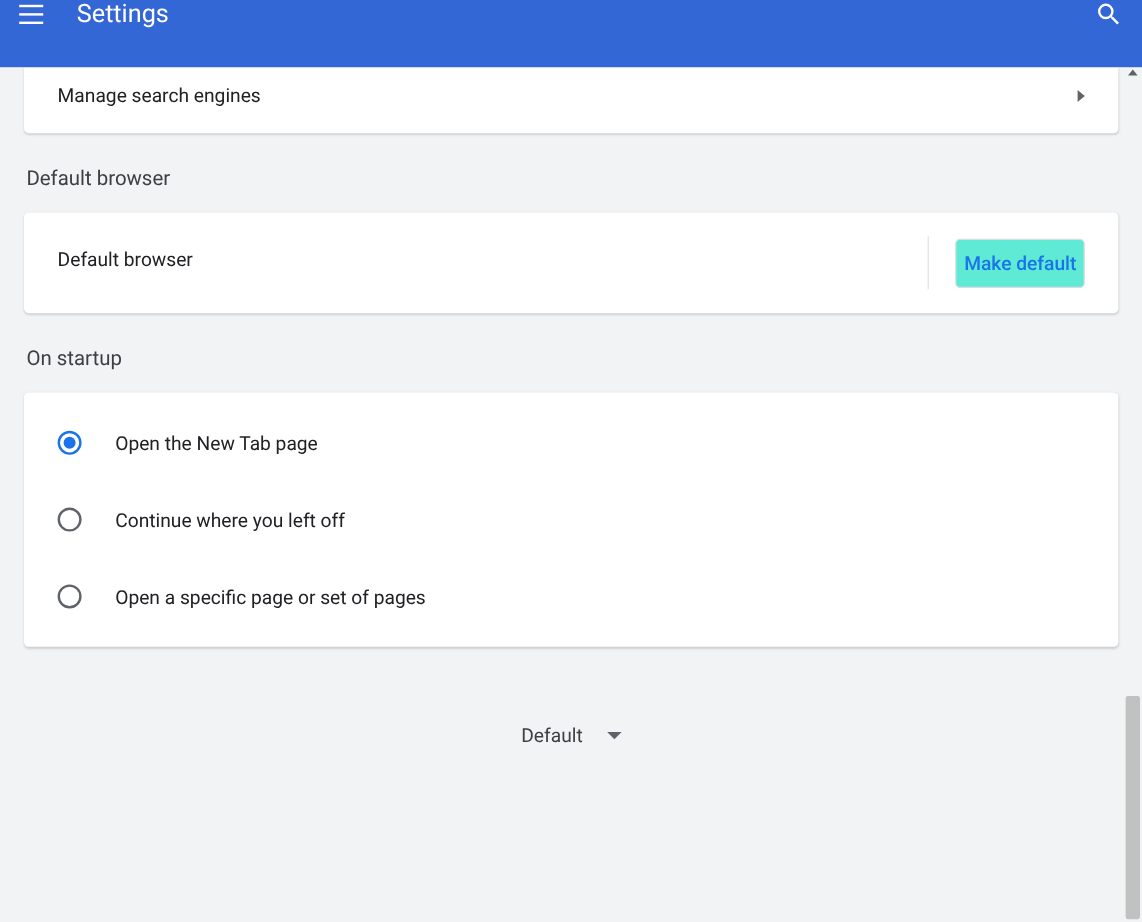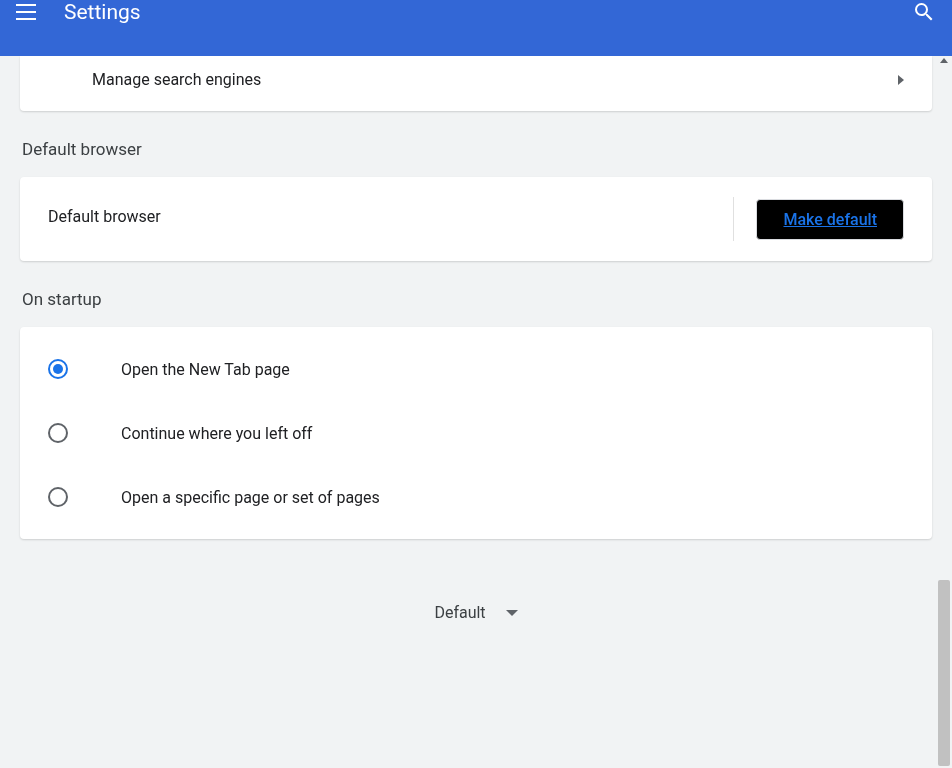--- a/index.html
+++ b/index.html
@@ -66,21 +66,20 @@
       border-top-left-radius: 0;
       border-top-right-radius: 0;
       padding: 14px 28px 22px 28px;
       display: flex;
       align-items: center;
       justify-content: space-between;
     }
     .manage-text {
       font-size: 16px;
       color: #202124;
-      margin-left: 44px;
     }
     .arrow-right {
       width: 0;
       height: 0;
       border-top: 5px solid transparent;
       border-bottom: 5px solid transparent;
       border-left: 6px solid #5f6368;
     }
     .section-title {
       font-size: 17px;
@@ -106,39 +105,37 @@
       font-size: 15px;
       color: #5f6368;
     }
     .divider-vert {
       width: 1px;
       height: 44px;
       background: #e0e0e0;
       margin: 0 22px;
     }
     .make-default-btn {
-      background: #000000;
+      background: #5eead4;
       border: 1px solid #dadce0;
       color: #1a73e8;
       font-size: 16px;
       font-weight: 500;
-      padding: 10px 26px;
+      padding: 10px 6px;
       border-radius: 4px;
       cursor: pointer;
-      text-decoration: underline;
     }
     .startup-card {
       padding: 10px 0;
     }
     .radio-row {
       display: flex;
       align-items: center;
       padding: 22px 28px;
       cursor: pointer;
-      gap: 25px;
     }
     .radio-outer {
       width: 20px;
       height: 20px;
       border-radius: 50%;
       border: 2px solid #5f6368;
       margin-right: 28px;
       display: flex;
       align-items: center;
       justify-content: center;

